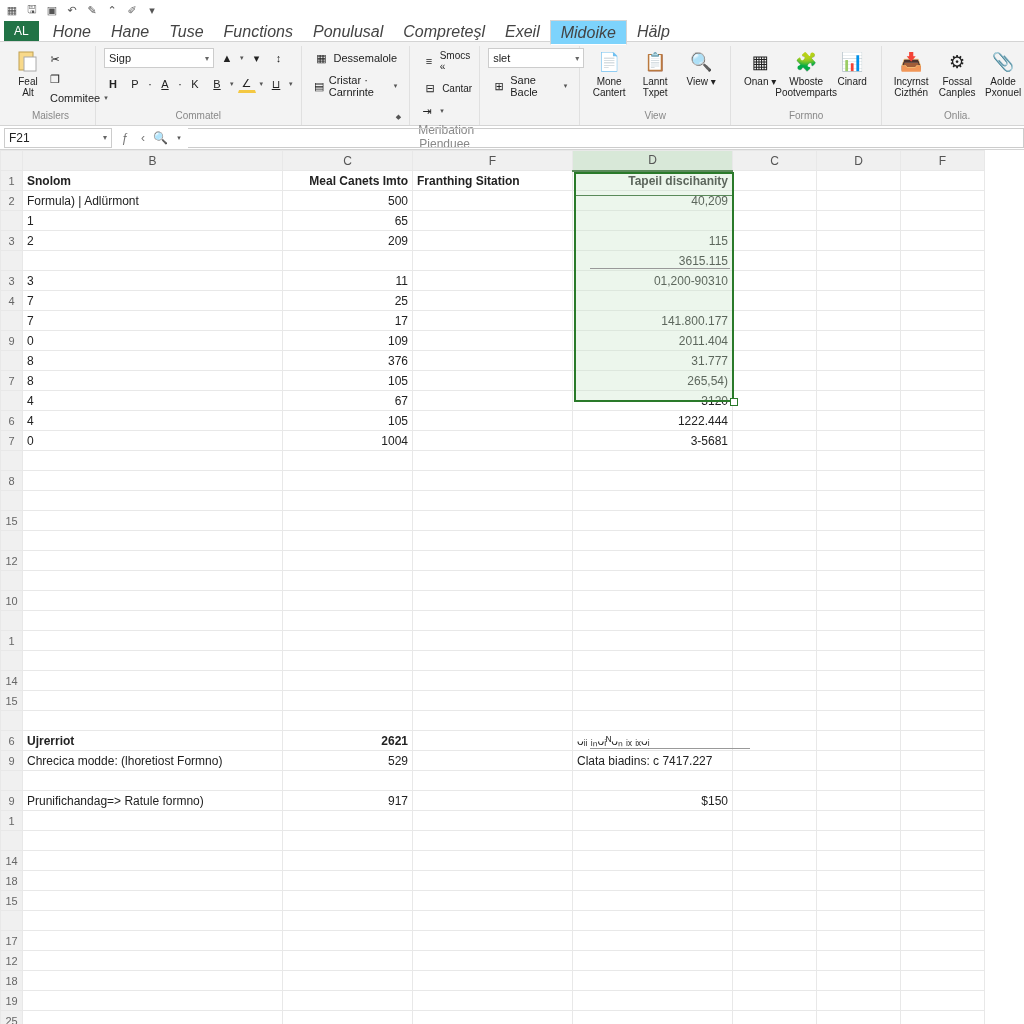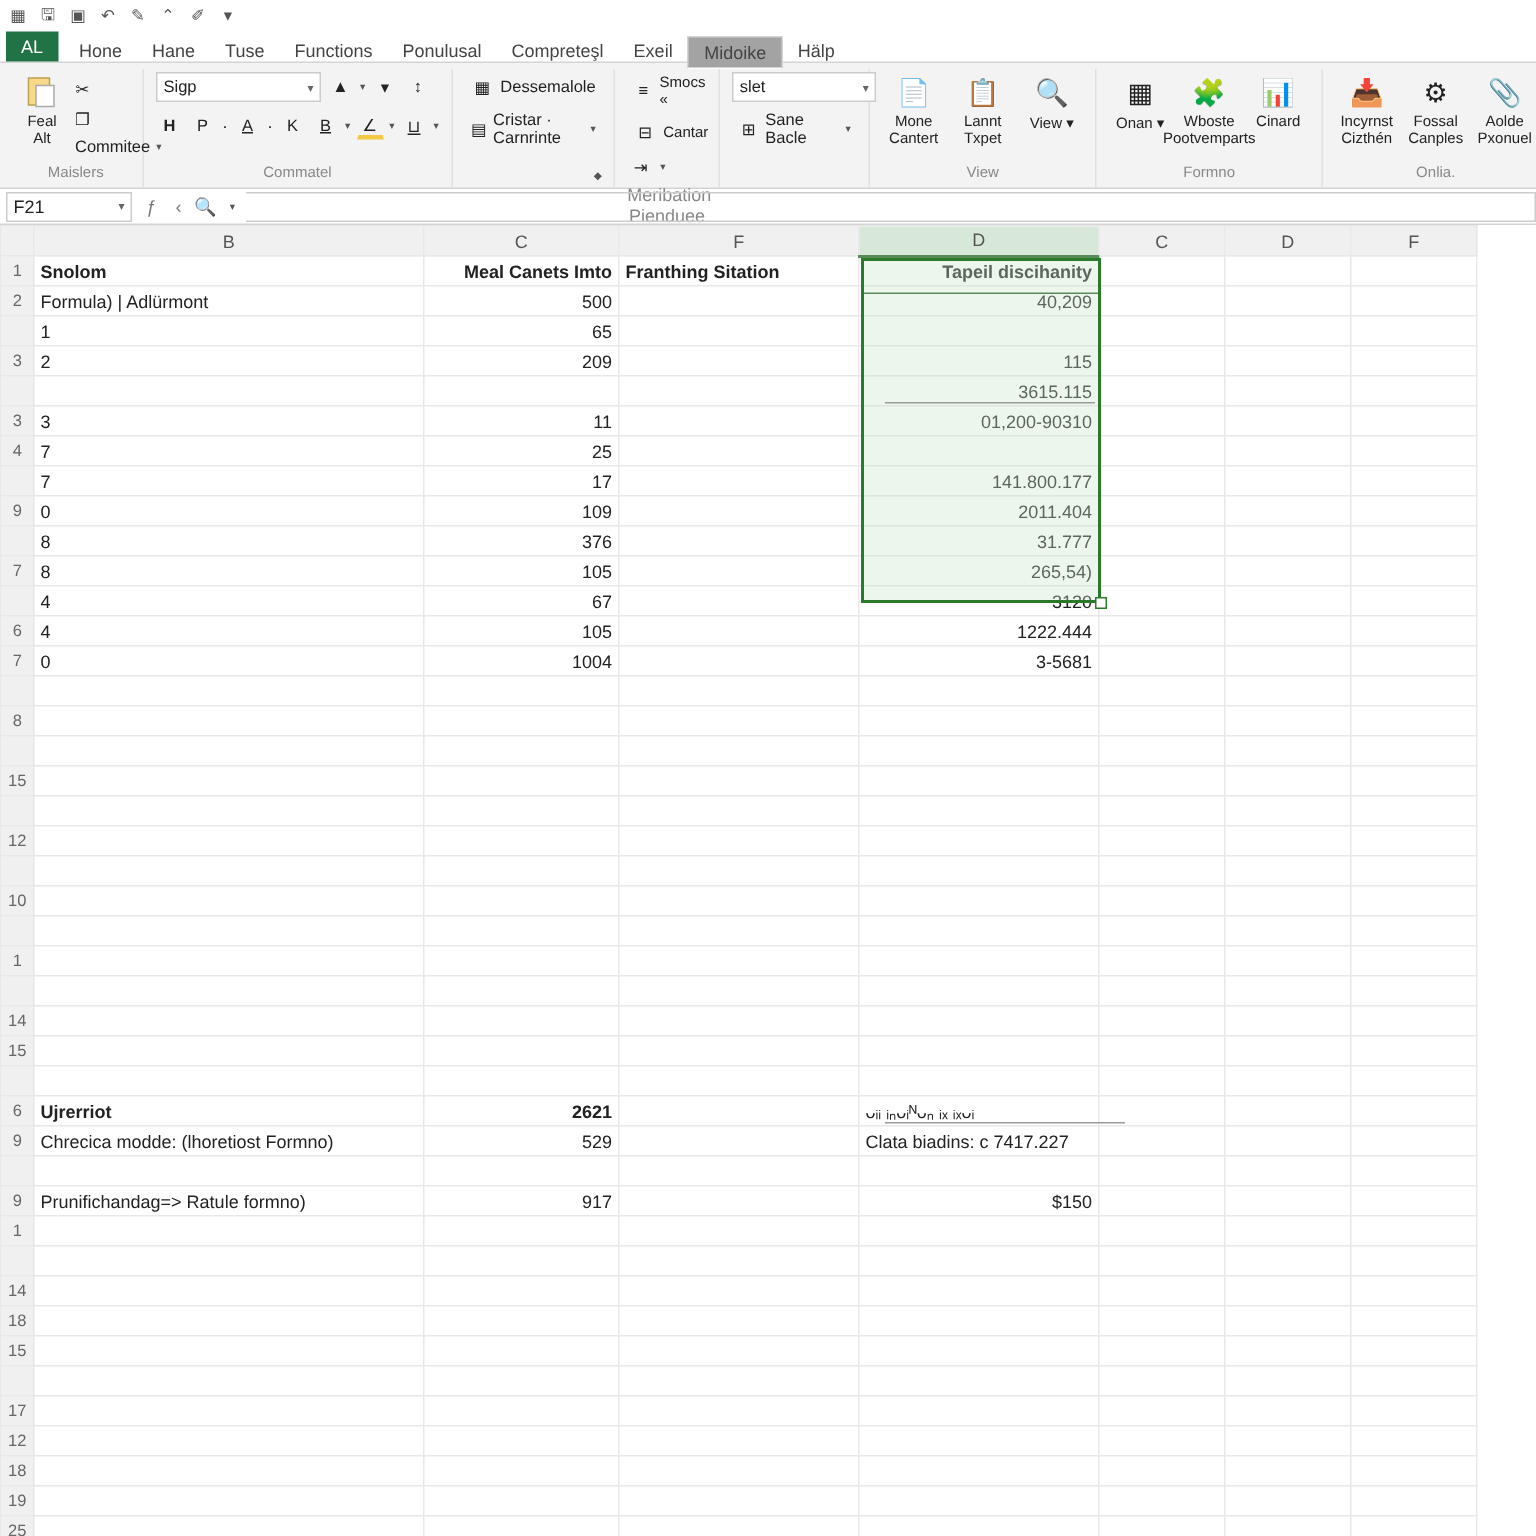--- a/index.html
+++ b/index.html
@@ -7,40 +7,40 @@
 
 
 .titlebar { height: 20px; background: #fff; display: flex; align-items: center; padding: 0 4px; }
 .qat { display: flex; gap: 4px; align-items: center; }
 .qat-btn { width: 16px; height: 16px; display: flex; align-items: center; justify-content: center; font-size: 11px; color: #555; }
 .title-text { flex: 1; text-align: center; color: #666; font-size: 12px; }
 
 
 .tabs-row { height: 22px; display: flex; align-items: flex-end; border-bottom: 1px solid #d4d4d4; padding-left: 4px; }
 .file-tab { background: #217346; color: #fff; padding: 3px 10px; font-size: 12px; margin-right: 4px; }
-.tab { padding: 3px 10px; font-size: 12px; color: #444; cursor: pointer; }
-.tab.active { border: 1px solid #d4d4d4; border-bottom: 1px solid #fff; background: #a3a3a3; position: relative; top: 1px; }
+.tab { padding: 3px 10px; font-size: 16px; color: #444; cursor: pointer; font-style: italic; }
+.tab.active { border: 1px solid #d4d4d4; border-bottom: 1px solid #fff; background: #7dd3fc; position: relative; top: 1px; }
 
 
 .ribbon { height: 84px; background: #f3f3f3; border-bottom: 1px solid #d4d4d4; display: flex; padding: 4px 6px 0 6px; }
 .ribbon-group { border-right: 1px solid #e0e0e0; padding: 2px 8px; display: flex; flex-direction: column; justify-content: space-between; }
 .ribbon-group-label { text-align: center; font-size: 10px; color: #888; padding-bottom: 2px; }
 .rg-body { display: flex; gap: 4px; flex: 1; align-items: flex-start; }
 .big-btn { display: flex; flex-direction: column; align-items: center; width: 42px; font-size: 10px; text-align: center; gap: 2px; cursor: pointer; padding: 2px; }
 .big-btn .ico { width: 24px; height: 24px; display: flex; align-items: center; justify-content: center; font-size: 18px; }
 .small-row { display: flex; gap: 4px; align-items: center; margin-bottom: 3px; }
 .small-btn { width: 18px; height: 18px; display: flex; align-items: center; justify-content: center; font-size: 11px; border: 1px solid transparent; cursor: pointer; }
 .font-box { width: 110px; height: 20px; border: 1px solid #ccc; background: #fff; display: flex; align-items: center; padding: 0 4px; font-size: 11px; }
 .drop-arrow { font-size: 8px; color: #666; margin-left: auto; }
 .med-btn { display: flex; align-items: center; gap: 4px; font-size: 11px; padding: 2px 4px; cursor: pointer; }
 .med-btn .ico { width: 16px; height: 16px; display: flex; align-items: center; justify-content: center; }
 
 
 .formula-bar { height: 24px; border-bottom: 1px solid #d4d4d4; display: flex; align-items: center; background: #fff; }
-.name-box { width: 84px; height: 20px; border: 1px solid #ccc; margin: 0 4px; display: flex; align-items: center; padding: 0 4px; font-size: 12px; }
+.name-box { width: 108px; height: 20px; border: 1px solid #ccc; margin: 0 4px; display: flex; align-items: center; padding: 0 4px; font-size: 12px; }
 .fb-btn { width: 18px; height: 18px; display: flex; align-items: center; justify-content: center; color: #777; font-size: 12px; cursor: pointer; }
 .formula-input { flex: 1; height: 20px; border: 1px solid #ccc; border-left: none; padding: 0 4px; font-size: 12px; }
 
 
 .sheet-wrapper { position: relative; }
 .sheet { border-collapse: collapse; table-layout: fixed; }
 .sheet th, .sheet td { border: 1px solid #e8e8e8; font-size: 12px; height: 20px; }
 .sheet th { background: #f0f0f0; color: #555; font-weight: normal; text-align: center; }
 .sheet .corner { width: 22px; background: #f0f0f0; }
 .sheet .rowhdr { width: 22px; background: #f0f0f0; text-align: center; color: #666; font-size: 11px; }

